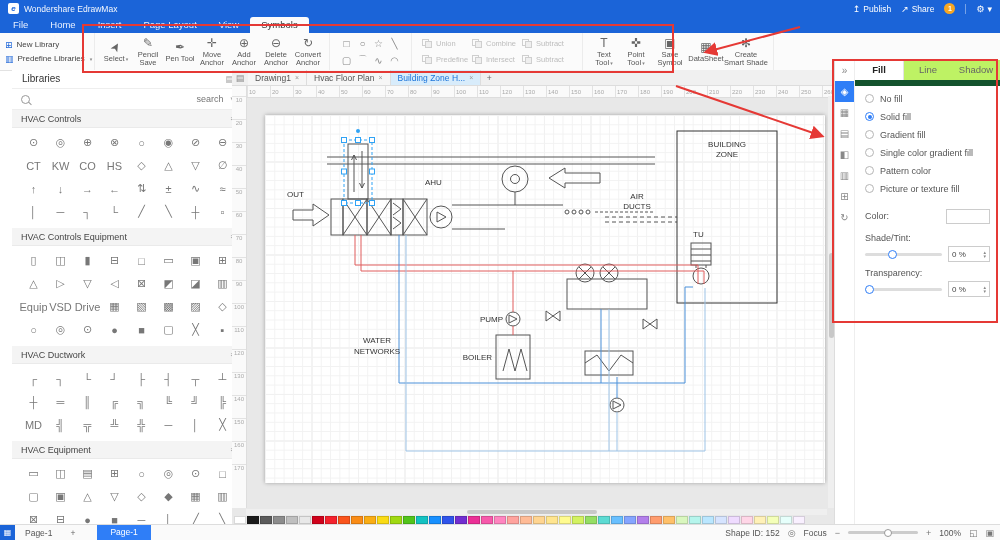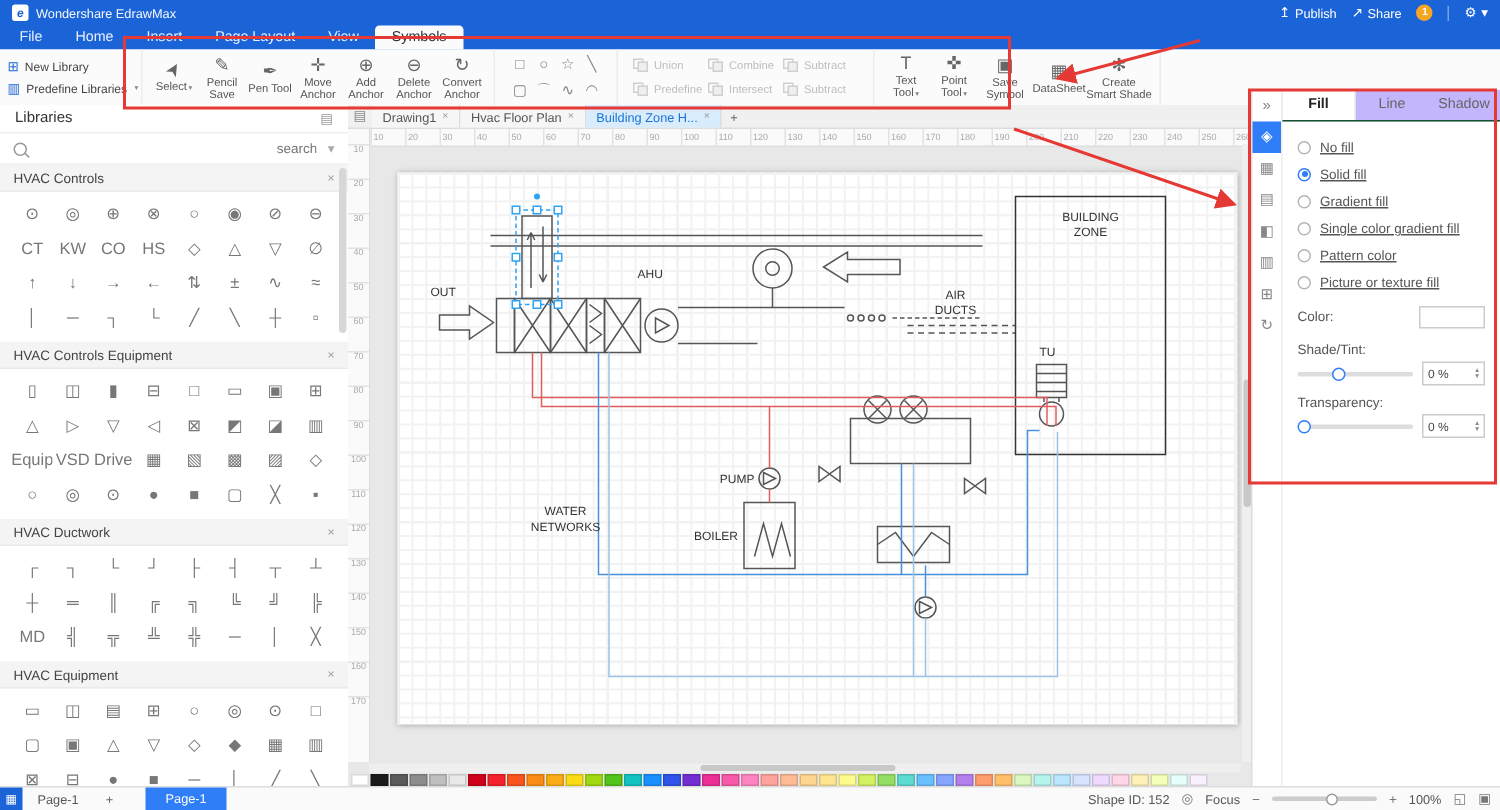--- a/index.html
+++ b/index.html
@@ -35,21 +35,21 @@
   .rtool .lbl{font-size:7.5px;line-height:1.05;}
   .caret{font-size:5px;color:#888;margin-left:1px;}
   .shape-grid{display:grid;grid-template-columns:repeat(4,15px);grid-auto-rows:16px;gap:1px;padding:0 4px;}
   .shape{display:flex;align-items:center;justify-content:center;font-size:10px;color:#888;}
   .bool-grid{display:grid;grid-template-columns:repeat(3,50px);grid-auto-rows:16px;padding:0 5px;}
   .bool{display:flex;align-items:center;gap:3px;font-size:7.5px;color:#bdbdbd;}
   .bico{width:11px;height:9px;position:relative;flex:none;}
   .bico::before,.bico::after{content:"";position:absolute;width:5px;height:5px;border:1px solid #cfcfcf;}
   .bico::before{left:0;top:0;} .bico::after{left:3px;top:2px;background:#efefef;}
   
-  .sidebar{position:absolute;left:0;top:70px;width:232px;bottom:15px;background:#fff;
+  .sidebar{position:absolute;left:12px;top:70px;width:232px;bottom:15px;background:#fff;
            border-right:1px solid #ddd;overflow:hidden;}
   .lib-title{height:18px;line-height:18px;padding:0 10px;font-size:10px;border-bottom:1px solid #eee;
              display:flex;justify-content:space-between;align-items:center;}
   .lib-title .ico{color:#999;font-size:9px;}
   .searchrow{height:20px;display:flex;align-items:center;gap:5px;padding:0 9px;border-bottom:1px solid #eee;}
   .search-ico{width:7px;height:7px;border:1px solid #999;border-radius:50%;position:relative;flex:none;}
   .search-ico::after{content:"";position:absolute;width:4px;height:1px;background:#999;
                      transform:rotate(45deg);right:-3px;bottom:-1px;}
   .searchrow input{flex:1;border:none;outline:none;font-size:9px;background:transparent;color:#555;text-align:right;}
   .searchrow .r-ico{color:#aaa;font-size:9px;}
@@ -87,25 +87,25 @@
   .hscroll .thumb{position:absolute;top:1px;left:38%;width:130px;height:4px;background:#c8c8c8;border-radius:3px;}
   .palette{position:absolute;left:2px;right:2px;bottom:0;height:9px;display:flex;gap:1px;overflow:hidden;}
   .swatch{width:12px;height:8px;flex:none;border:1px solid rgba(0,0,0,.15);box-sizing:border-box;cursor:default;}
   
   .rightpanel{position:absolute;right:0;top:60px;width:165px;bottom:15px;background:#fff;
               border-left:1px solid #ddd;display:flex;}
   .rail{width:19px;border-right:1px solid #eee;display:flex;flex-direction:column;align-items:stretch;}
   .rail-ico{height:21px;display:flex;align-items:center;justify-content:center;font-size:10px;color:#888;cursor:default;}
   .rail-ico.active{background:#2f7ef7;color:#fff;}
   .rp-content{flex:1;display:flex;flex-direction:column;}
-  .rp-tabs{height:20px;display:flex;background:#c4b5fd;border-bottom:1px solid #14532d;align-items:center;}
+  .rp-tabs{height:20px;display:flex;background:#bef264;border-bottom:6px solid #14532d;align-items:center;}
   .rp-tab{flex:1;text-align:center;line-height:20px;font-size:9.5px;color:#666;cursor:default;}
   .rp-tab.active{background:#fff;color:#222;font-weight:bold;border-right:1px solid #e2e2e2;}
   .rp-body{padding:8px 10px;font-size:9px;color:#555;}
-  .opt{display:flex;align-items:center;gap:6px;height:18px;cursor:default;text-decoration:underline;}
+  .opt{display:flex;align-items:flex-start;gap:6px;height:18px;cursor:default;}
   .radio{width:9px;height:9px;border:1px solid #b5b5b5;border-radius:50%;box-sizing:border-box;position:relative;flex:none;}
   .opt.selected .radio{border-color:#2f7ef7;}
   .opt.selected .radio::after{content:"";position:absolute;left:1.5px;top:1.5px;width:4px;height:4px;
                               border-radius:50%;background:#2f7ef7;}
   .color-row{display:flex;align-items:center;justify-content:space-between;height:22px;margin-top:3px;}
   .swatch-box{width:42px;height:13px;border:1px solid #ccc;background:#fff;}
   .rp-label{margin-top:6px;height:13px;}
   .slider-row{display:flex;align-items:center;gap:6px;height:16px;}
   .track{flex:1;height:3px;background:#ddd;border-radius:2px;position:relative;}
   .sl-thumb{position:absolute;top:-3px;width:9px;height:9px;background:#fff;border:1px solid #2f7ef7;

